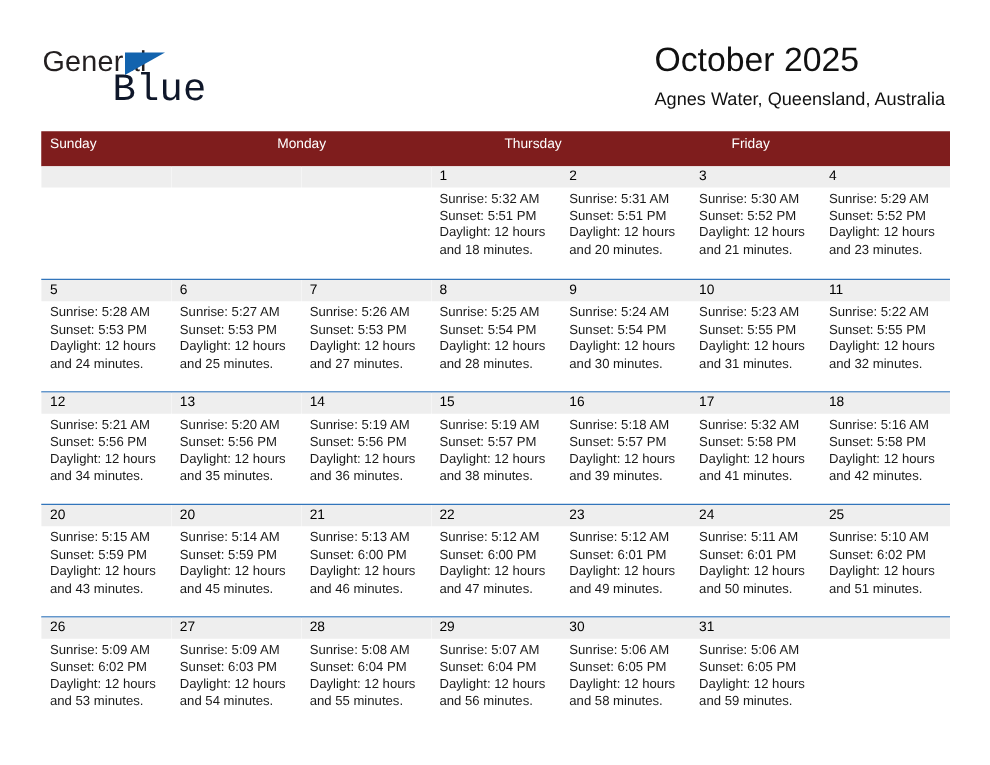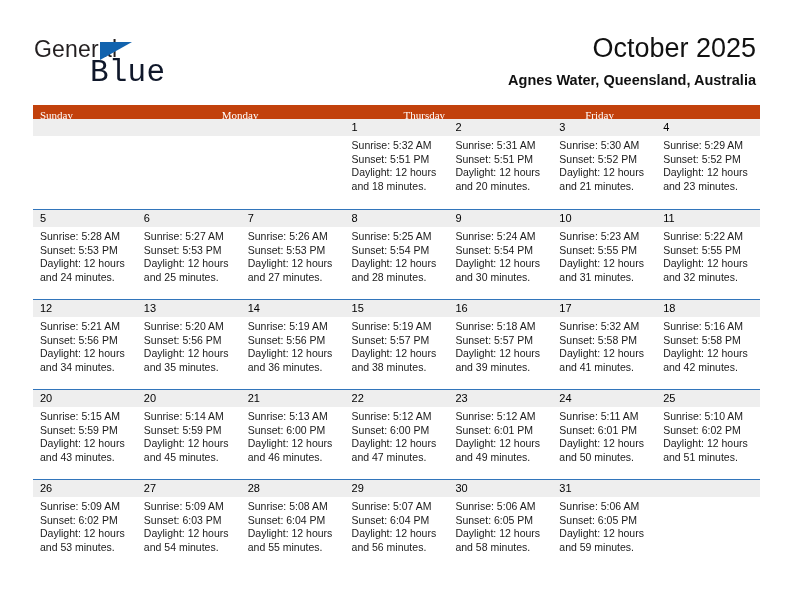--- a/index.html
+++ b/index.html
@@ -63,51 +63,49 @@
     line-height: 26px;
     letter-spacing: .2px;
     color: #0f172a;
     font-family: Liberation Mono, monospace;
   }
 
   .title-block {
     position: absolute;
     right: 36px;
     top: 32px;
-    text-align: right;
   }
   .cal-title {
     font-size: 27px;
     line-height: 32px;
     color: #111111;
     font-weight: normal;
     margin: 0;
     font-family: "Liberation Sans", sans-serif;
   }
   .cal-subtitle {
     font-size: 14.5px;
     line-height: 20px;
     margin: 6px 0 0 0;
     color: #111111;
-    font-weight: bold;
+    font-weight: normal;
     font-family: "Liberation Sans", sans-serif;
   }
 
   
   .calendar {
     position: absolute;
     left: 33px;
     top: 105px;
     width: 727px;
   }
   .weekday-row {
     display: flex;
-    background: #c2410c;
-    height: 14px;
-    font-family: Liberation Serif, serif;
+    background: #7f1d1d;
+    height: 28px;
   }
   .weekday-cell {
     flex: 1 1 0;
     color: #ffffff;
     font-size: 11px;
     line-height: 20px;
     padding-left: 7px;
     box-sizing: border-box;
     white-space: nowrap;
     overflow: hidden;

